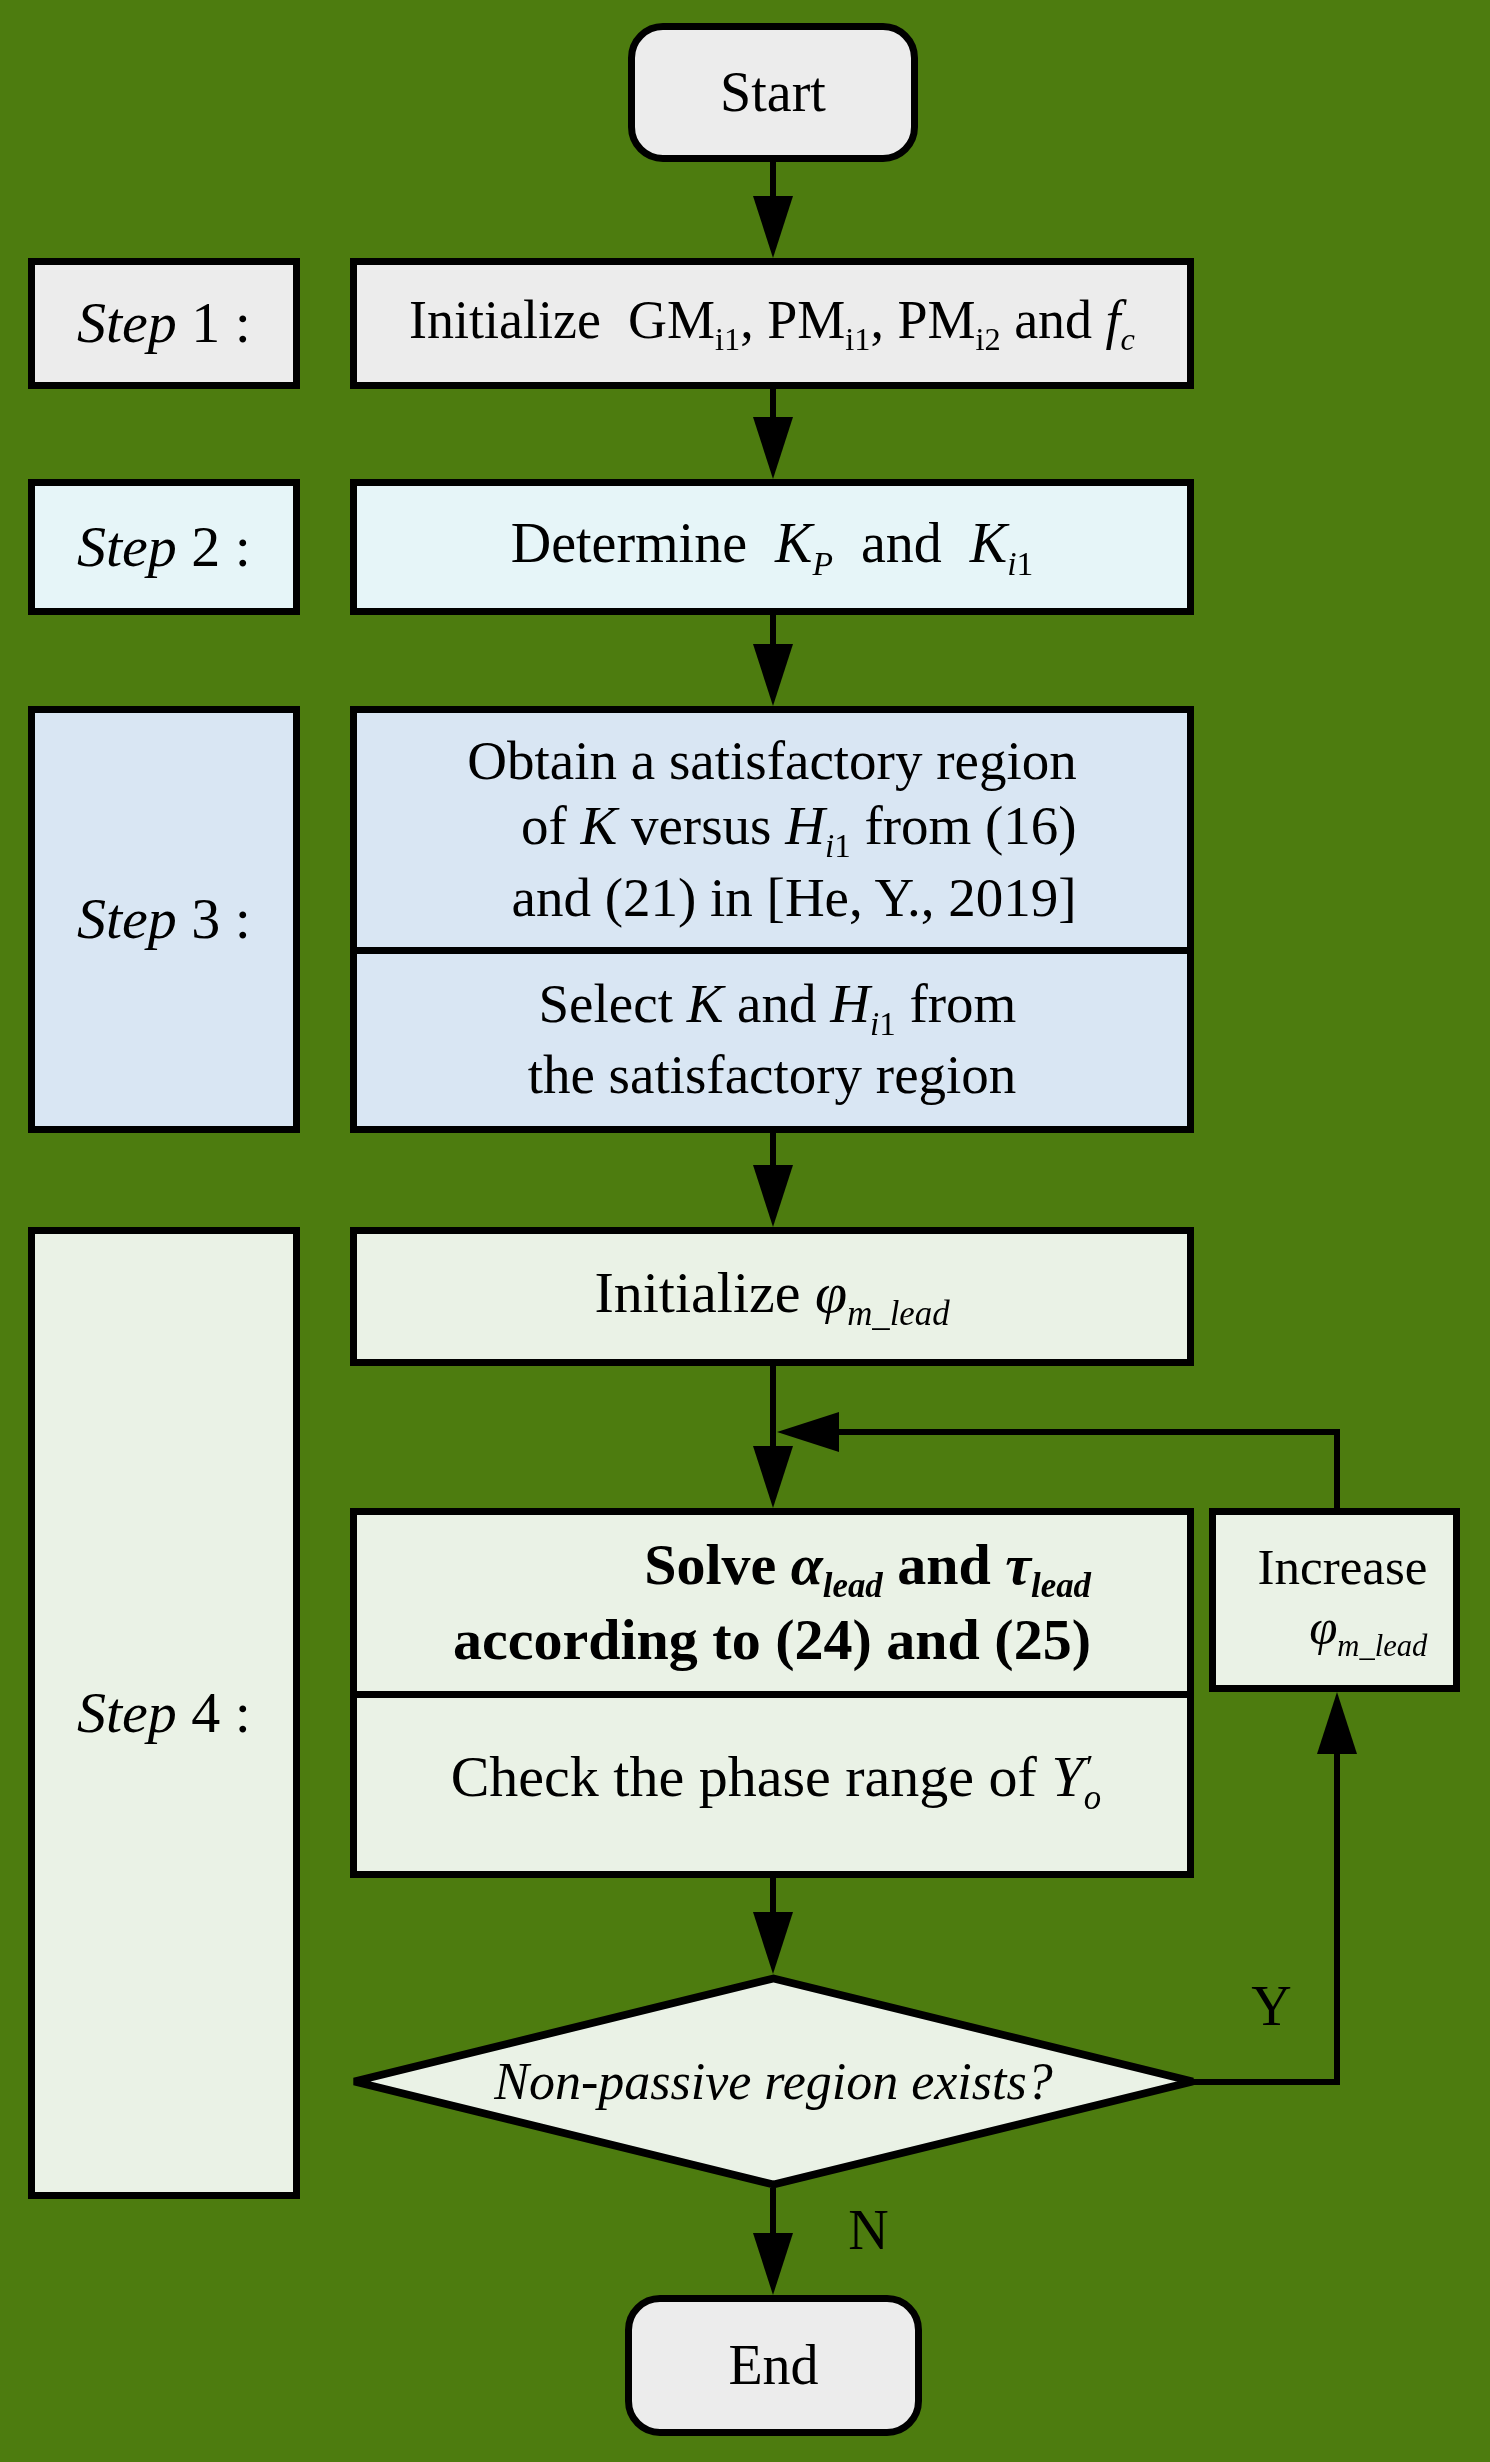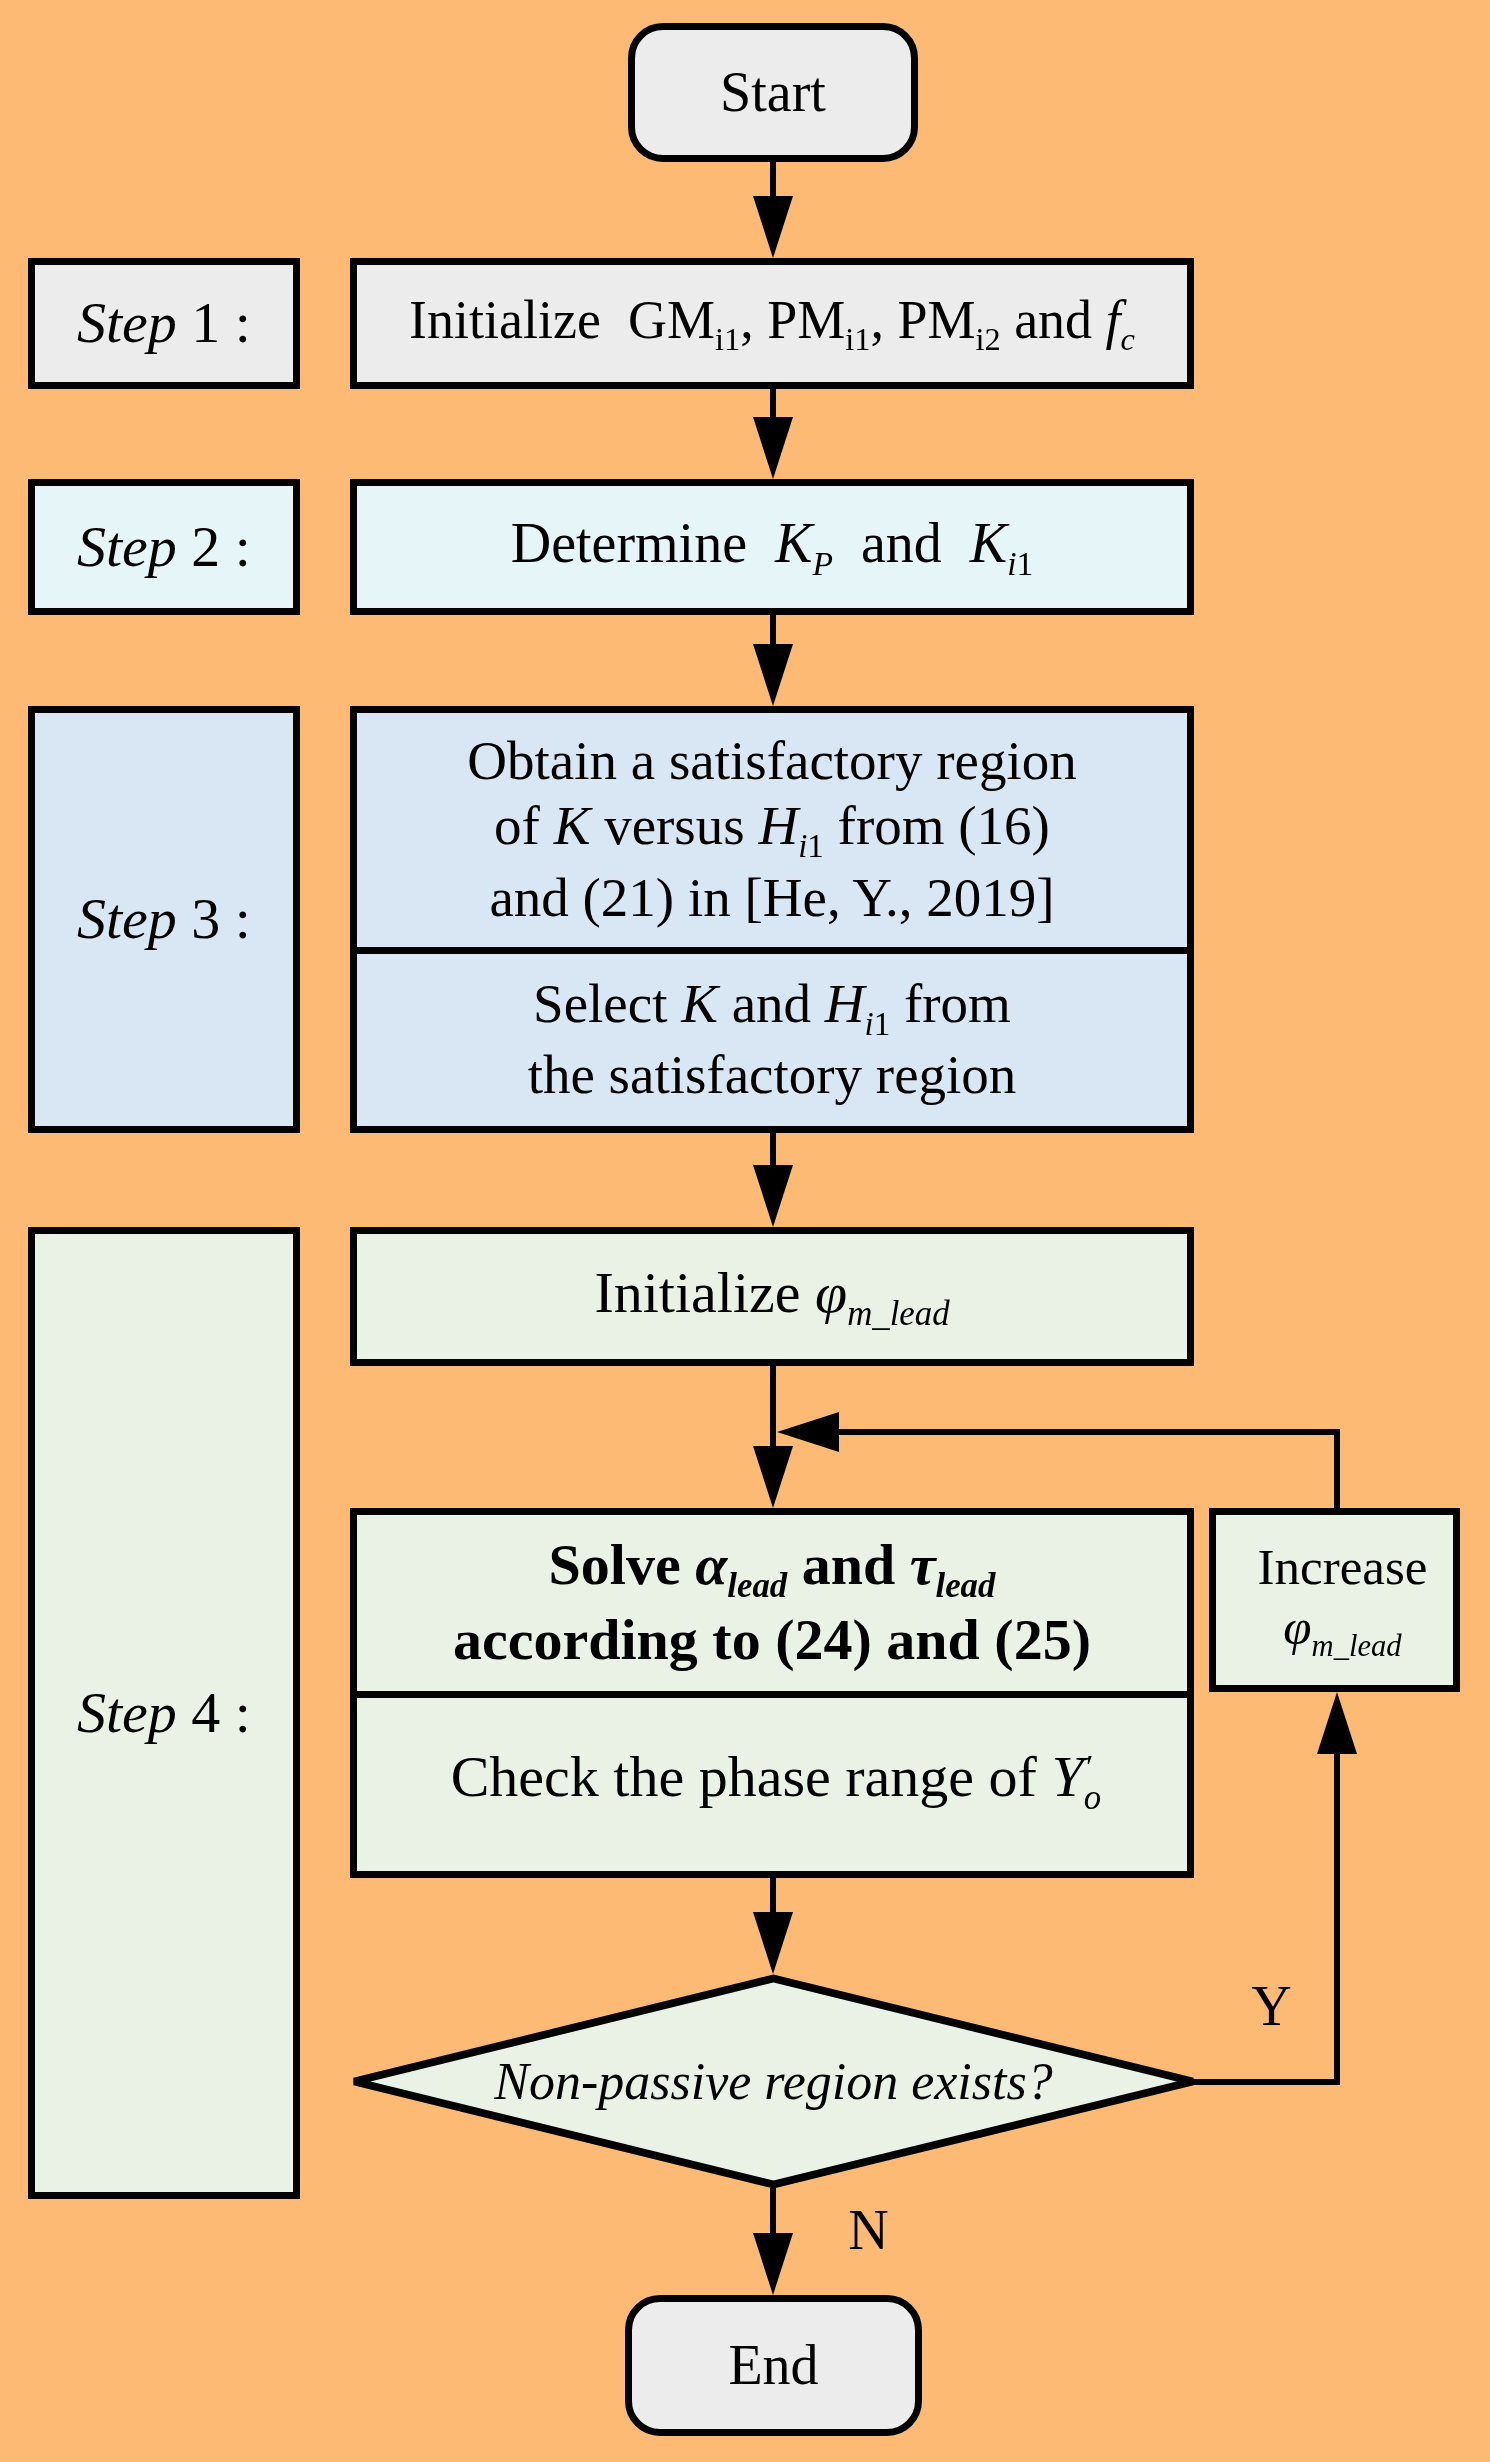--- a/index.html
+++ b/index.html
@@ -1,32 +1,32 @@
 <!DOCTYPE html>
 <html style="font-size:11.3px"><head>
 <meta charset="utf-8">
 <style>
   html,body{margin:0;padding:0;background:#ffffff;}
   .canvas{
-    position:relative;width:1491px;height:2462px;background:#fdba74;
+    position:relative;width:1491px;height:2462px;background:#4d7c0f;
     font-family:"Liberation Serif", serif;color:#000;overflow:hidden;
   }
   .box{
     position:absolute;border:7px solid #000;box-sizing:border-box;
     display:flex;align-items:center;justify-content:center;
   }
   .col{flex-direction:column;justify-content:flex-start;}
   .rounded{border-radius:35px;border-width:7.8px;}
   .fill-gray{background:#ececec;}
   .fill-cyan{background:#e6f5f8;}
   .fill-blue{background:#d9e6f3;}
   .fill-green{background:#eaf2e6;}
   .txt{font-size:56px;line-height:1.18;text-align:center;}
   .line{white-space:nowrap;}
-  .block{text-align:center;}
+  .block{text-align:right;}
   .row{display:flex;align-items:center;justify-content:center;width:100%;}
   .divider{flex:0 0 7px;width:100%;height:7px;background:#000;}
   .seg-i{font-style:italic;}
   .seg-sub{font-size:60%;vertical-align:-0.38em;}
   .seg-isub{font-style:italic;font-size:60%;vertical-align:-0.38em;}
   .seg-supb{font-size:58%;vertical-align:0.55em;margin-left:-0.45em;}
   .vline,.hline{position:absolute;background:#000;}
   .arrow-down{position:absolute;width:0;height:0;
     border-left:20px solid transparent;border-right:20px solid transparent;
     border-top:62px solid #000;}

